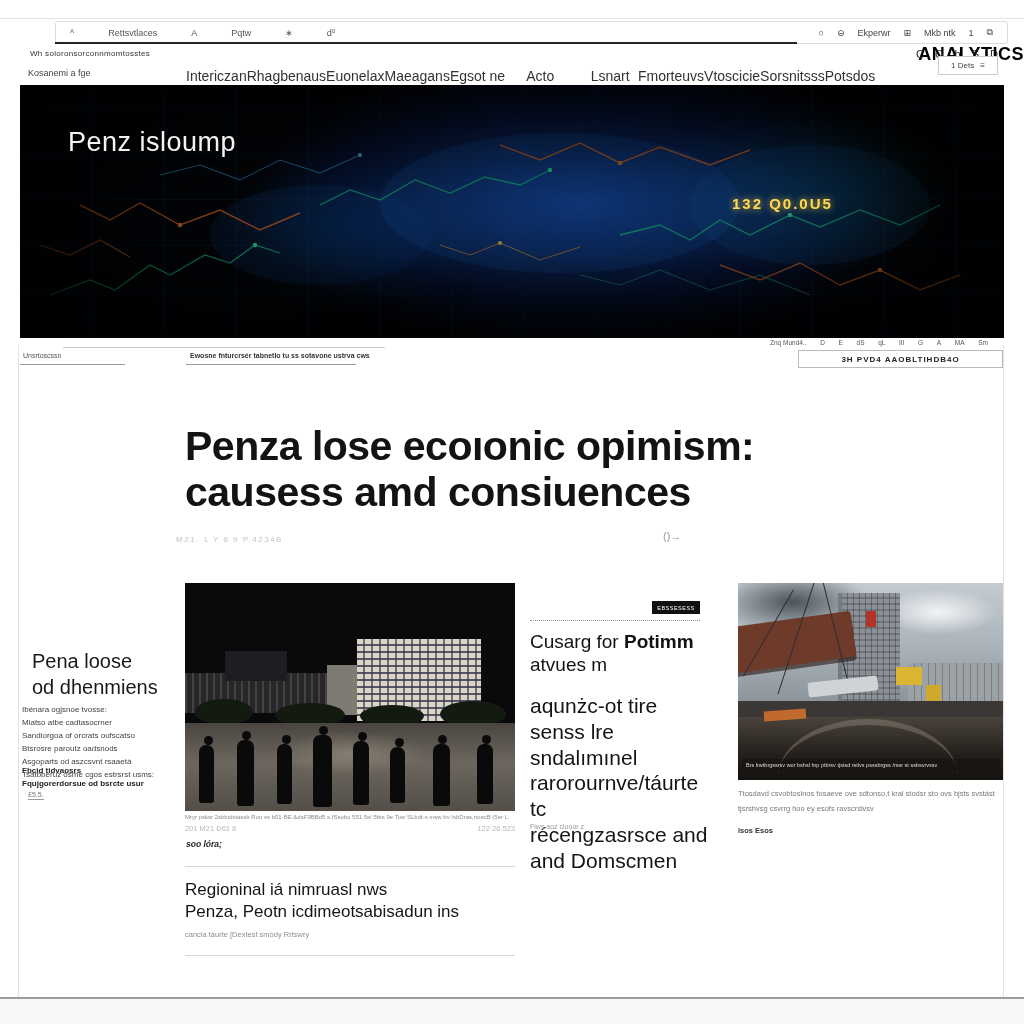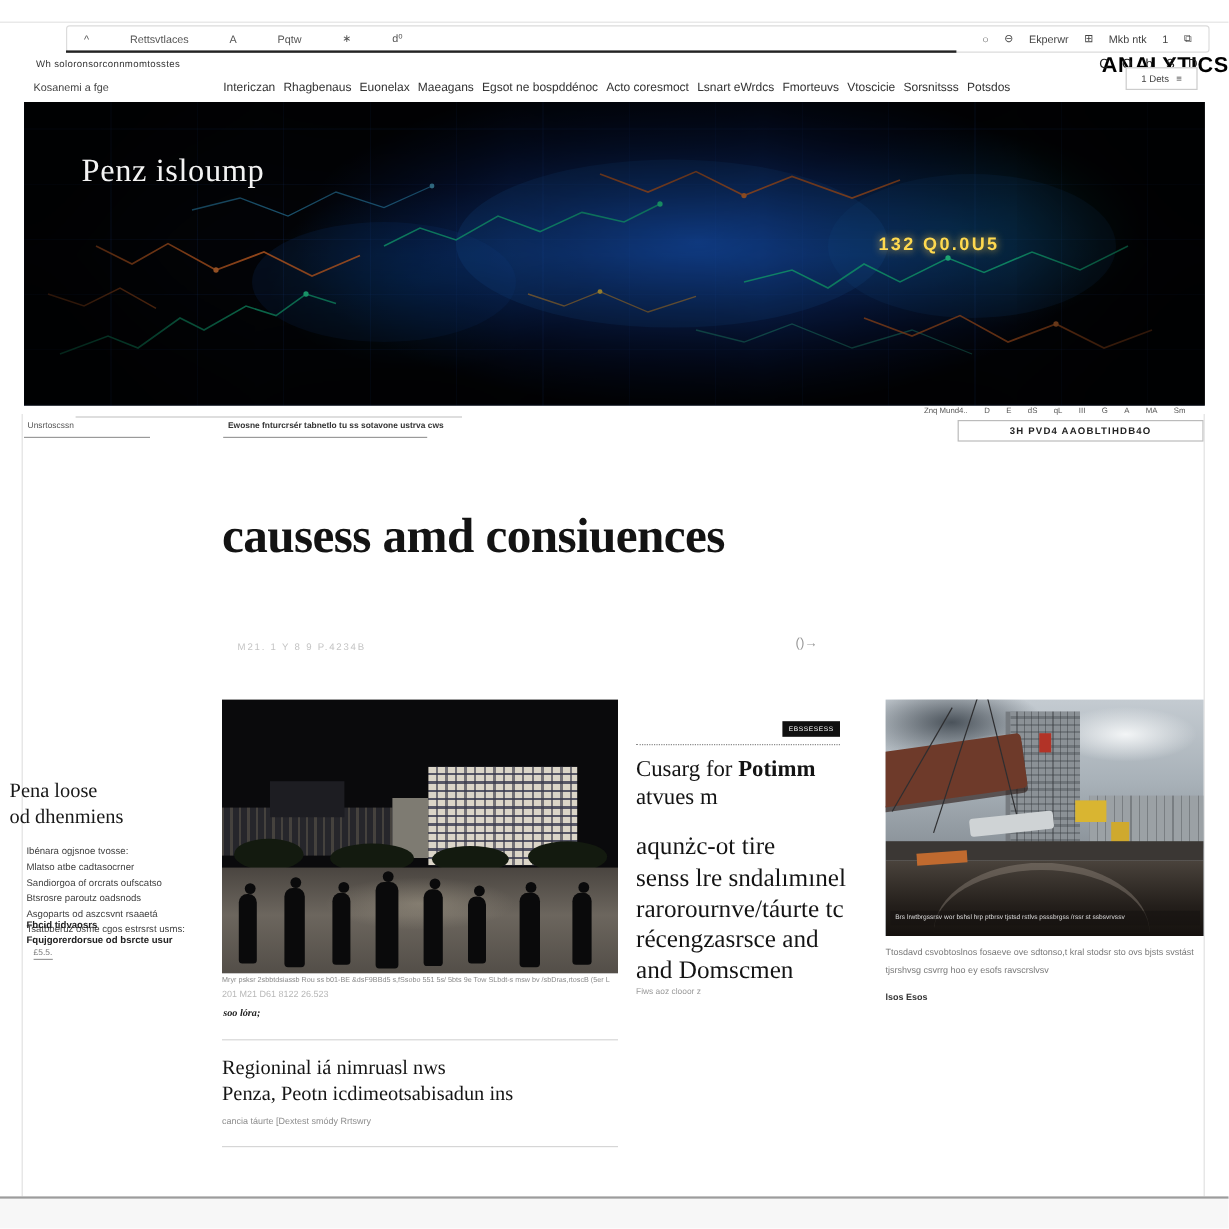--- a/index.html
+++ b/index.html
@@ -1,39 +1,39 @@
 <!DOCTYPE html>
 <html><head>
 <meta charset="utf-8">
 <style>
   html,body{margin:0;padding:0;background:#fff}
   #page{position:relative;width:1024px;height:1024px;background:#fff;overflow:hidden;
         font-family:"Liberation Sans","DejaVu Sans",sans-serif;color:#222}
   .abs{position:absolute}
-  .serif{font-family:Liberation Serif, serif}
+  .serif{font-family:Liberation Sans, sans-serif}
 
   
   .topline{position:absolute;left:0;top:18px;width:1024px;height:1px;background:#e4e4e4}
   .browser{position:absolute;left:55px;top:21px;width:953px;height:23px;border:1px solid #dcdcdc;
            border-radius:3px;background:#fff;display:flex;align-items:center;justify-content:space-between;
            padding:0 14px;box-sizing:border-box;font-size:9px;color:#555}
   .browser .lcl{display:flex;align-items:center;gap:34px}
   .browser .rcl{display:flex;align-items:center;gap:13px;color:#444}
   .browser-underline{position:absolute;left:55px;top:42px;width:742px;height:2px;background:#232323}
 
   
   .tagline{left:30px;top:49px;font-size:8px;color:#333;letter-spacing:.3px}
   .brand{left:0;top:44px;width:1024px;text-align:right;font-size:18px;font-weight:700;
          letter-spacing:.5px;color:#000}
   .mast-icons{right:26px;top:48px;display:flex;gap:11px;font-size:11px;color:#222}
 
   
   .nav-home{left:28px;top:68px;font-size:9px;color:#444}
   .nav-items{left:186px;top:68px;width:656px;display:flex;justify-content:space-between;
-             font-size:10px;color:#333}
+             font-size:14px;color:#333}
   .nav-items span{cursor:pointer}
   .nav-btn{right:26px;top:56px;width:58px;height:17px;border:1px solid #ccc;display:flex;
            align-items:center;justify-content:center;gap:6px;font-size:8px;color:#444;background:#fff}
 
   
   .hero{left:20px;top:85px;width:984px;height:253px;overflow:hidden;background:
     radial-gradient(ellipse 430px 180px at 57% 46%, rgba(25,95,225,.85), rgba(12,45,130,.45) 55%, rgba(0,0,0,0) 78%),
     radial-gradient(ellipse 220px 120px at 79% 42%, rgba(0,190,170,.30), rgba(0,0,0,0) 70%),
     radial-gradient(ellipse 190px 110px at 34% 58%, rgba(0,130,210,.28), rgba(0,0,0,0) 70%),
     repeating-linear-gradient(90deg, rgba(45,115,255,.13) 0 1px, rgba(0,0,0,0) 1px 72px),
@@ -57,25 +57,25 @@
   .tab-l-line{left:20px;top:364px;width:105px;height:1px;background:#9a9a9a}
   .note-c{left:190px;top:352px;font-size:7px;font-weight:700;color:#333}
   .note-c-line{left:186px;top:364px;width:170px;height:1px;background:#9a9a9a}
 
   .edge{top:345px;height:652px;width:1px;background:#e2e2e2}
   .edge.l{left:18px}.edge.r{left:1003px}
 
   
   .lead-title{left:185px;top:424px;width:640px;font-size:41px;font-weight:700;line-height:1.12;
               color:#131313;letter-spacing:-.5px}
-  .lead-meta{left:198px;top:535px;font-size:8px;color:#c4c4c4;letter-spacing:1.5px}
+  .lead-meta{left:176px;top:535px;font-size:8px;color:#c4c4c4;letter-spacing:1.5px}
   .lead-share{left:663px;top:530px;font-size:11px;color:#9a9a9a}
 
   
-  .lc-head{left:8px;top:648px;font-size:17px;line-height:1.3;color:#191919}
+  .lc-head{left:32px;top:648px;font-size:20px;line-height:1.3;color:#191919}
   .lc-lines{left:22px;top:704px;width:152px;font-size:8px;line-height:1.62;color:#3f3f3f}
   .lc-bold{left:22px;top:765px;width:152px;font-size:8px;line-height:1.62;color:#1d1d1d;font-weight:700}
   .lc-more{left:28px;top:791px;font-size:7px;color:#777;border-bottom:1px solid #999;padding-bottom:1px}
 
   
   .photo-night{left:185px;top:583px;width:330px;height:228px;background:#0a0a0c;overflow:hidden}
   .n-low{position:absolute;left:0;top:90px;width:150px;height:40px;background:
      repeating-linear-gradient(90deg, rgba(232,212,160,.16) 0 2px, rgba(0,0,0,0) 2px 7px),#26262b}
   .n-low2{position:absolute;left:40px;top:68px;width:62px;height:30px;background:#1d1d22}
   .n-bldg2{position:absolute;left:142px;top:82px;width:30px;height:50px;background:#7e7b72}
@@ -84,21 +84,21 @@
      repeating-linear-gradient(180deg, #dbd5c8 0 5px, #565666 5px 7px)}
   .n-tree{position:absolute;border-radius:50%;background:#131a0f}
   .n-ground{position:absolute;left:0;top:140px;width:330px;height:88px;
      background:linear-gradient(180deg,#4a4540 0,#6c665e 45%,#534e48 100%)}
   .n-light{position:absolute;left:85px;top:148px;width:160px;height:44px;
      background:radial-gradient(ellipse, rgba(195,185,162,.34), rgba(0,0,0,0) 70%)}
   .n-p{position:absolute;background:#0a0a0b;border-radius:7px 7px 3px 3px}
   .n-p::before{content:"";position:absolute;top:-9px;left:30%;width:9px;height:9px;border-radius:50%;background:#0a0a0b}
 
   .c-caption{left:185px;top:814px;width:330px;font-size:6px;color:#8a8a8a;white-space:nowrap;overflow:hidden}
-  .c-meta{left:185px;top:824px;width:330px;display:flex;justify-content:flex-start;
+  .c-meta{left:185px;top:824px;width:330px;display:flex;justify-content:space-between;
           font-size:7.5px;color:#b8b8b8}
   .c-more{left:186px;top:839px;font-size:8.5px;font-weight:700;font-style:italic;color:#222}
   .c-div{left:185px;width:330px;height:1px;background:#d6d6d6}
   .c-head2{left:185px;top:879px;width:330px;font-size:17px;line-height:1.3;color:#151515;font-weight:500}
   .c-byline{left:185px;top:930px;font-size:7.5px;color:#8d8d8d}
 
   
   .m-badge{left:652px;top:601px;width:48px;height:13px;background:#101010;color:#fff;font-size:5.5px;
            display:flex;align-items:center;justify-content:center;letter-spacing:.5px}
   .m-dots{left:530px;top:620px;width:170px;height:0;border-top:1px dotted #8c8c8c}
@@ -243,20 +243,21 @@
     <span>A</span>
     <span>MA</span>
     <span>Sm</span>
   </div>
   <div class="abs banner">3H  PVD4 AAOBLTIHDB4O</div>
 
   <div class="abs edge l"></div>
   <div class="abs edge r"></div>
 
   <div class="abs lead-title serif">
+    <div>Penza lose ecoıonic opimism:</div>
     <div>causess amd consiuences</div>
   </div>
   <div class="abs lead-meta">M21. 1 Y 8 9 P.4234B</div>
   <div class="abs lead-share">()→</div>
 
   <div class="abs lc-head serif">
     <div>Pena loose</div>
     <div>od dhenmiens</div>
   </div>
   <div class="abs lc-lines">

